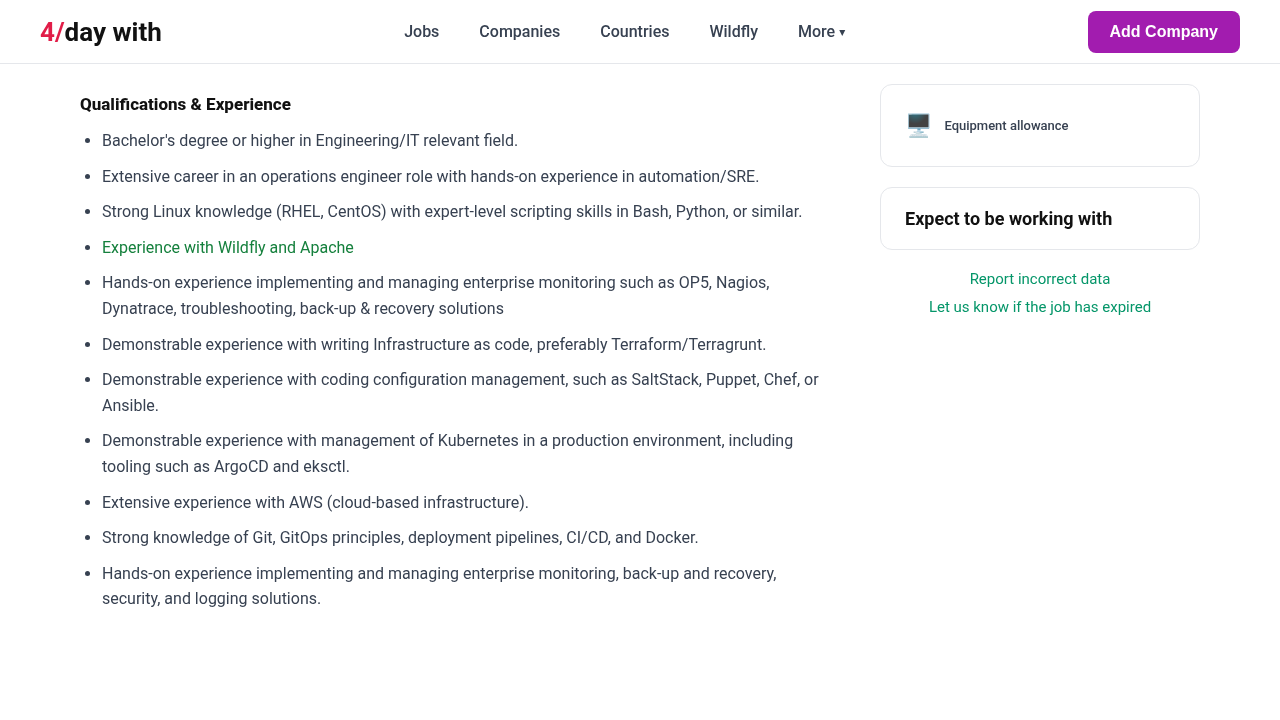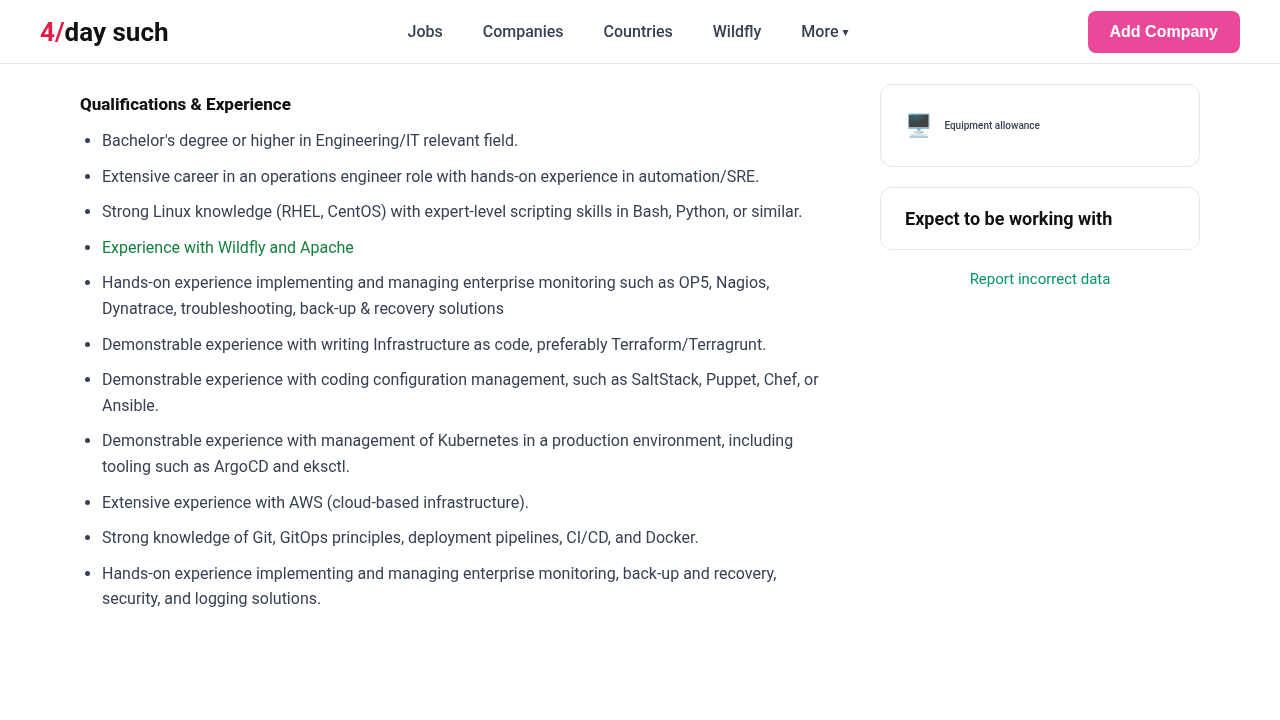--- a/index.html
+++ b/index.html
@@ -25,21 +25,21 @@
       text-decoration: none; color: #374151; font-size: 16px; font-weight: 500;
       padding: 8px 16px; border-radius: 6px; transition: background 0.15s;
     }
     .nav-more {
       display: flex; align-items: center; gap: 4px;
       cursor: pointer; color: #374151; font-size: 16px; font-weight: 500;
       padding: 8px 16px; border-radius: 6px;
     }
     .chevron-icon { font-size: 12px; color: #374151; }
     .add-company-btn {
-      background: #ec4899; color: #fff; border: none; border-radius: 8px;
+      background: #a21caf; color: #fff; border: none; border-radius: 8px;
       padding: 12px 22px; font-size: 16px; font-weight: 700; cursor: pointer;
       white-space: nowrap;
     }
 
     
     .page-wrapper {
       margin-top: 64px;
       display: flex;
       max-width: 1200px;
       margin-left: auto;
@@ -67,21 +67,21 @@
     .sidebar-card {
       background: #fff; border: 1px solid #e5e7eb; border-radius: 12px;
       padding: 20px 24px; margin-bottom: 20px;
     }
 
     .perks-item {
       display: flex; align-items: center; gap: 12px;
       padding: 8px 0;
     }
     .perks-icon { font-size: 22px; color: #374151; }
-    .perks-label { font-size: 10px; color: #374151; font-weight: 500; }
+    .perks-label { font-size: 13px; color: #374151; font-weight: 500; }
 
     .card-title { font-size: 18px; font-weight: 700; color: #111; margin-bottom: 0; }
 
     .tech-tags { display: flex; flex-wrap: wrap; gap: 8px; }
     .tech-tag {
       border: 1px solid #d1d5db; border-radius: 999px;
       padding: 5px 14px; font-size: 14px; color: #374151; background: #fff;
     }
     .tech-tag.more {
       color: #374151;
@@ -91,21 +91,21 @@
       display: block; text-align: center; color: #059669; font-size: 15px;
       text-decoration: none; margin-bottom: 10px;
     }
   </style>
 </head>
 <body>
 
 <header>
   <a class="logo" href="#">
     <span class="logo-slash">4/</span>
-      <span class="logo-text">day such</span>
+      <span class="logo-text">day with</span>
   </a>
   <nav>
     <a href="#">Jobs</a>
     <a href="#">Companies</a>
     <a href="#">Countries</a>
     <a href="#">Wildfly</a>
     <div class="nav-more">
       <span>More</span>
       <span class="chevron-icon">▾</span>
     </div>
@@ -161,15 +161,16 @@
         <span class="perks-icon">🖥️</span>
         <span class="perks-label">Equipment allowance</span>
       </div>
     </div>
 
     <div class="sidebar-card">
       <div class="card-title">Expect to be working with</div>
     </div>
 
     <a href="#" class="report-link">Report incorrect data</a>
+    <a href="#" class="report-link">Let us know if the job has expired</a>
 
   </div>
 </div>
 
 </body></html>

